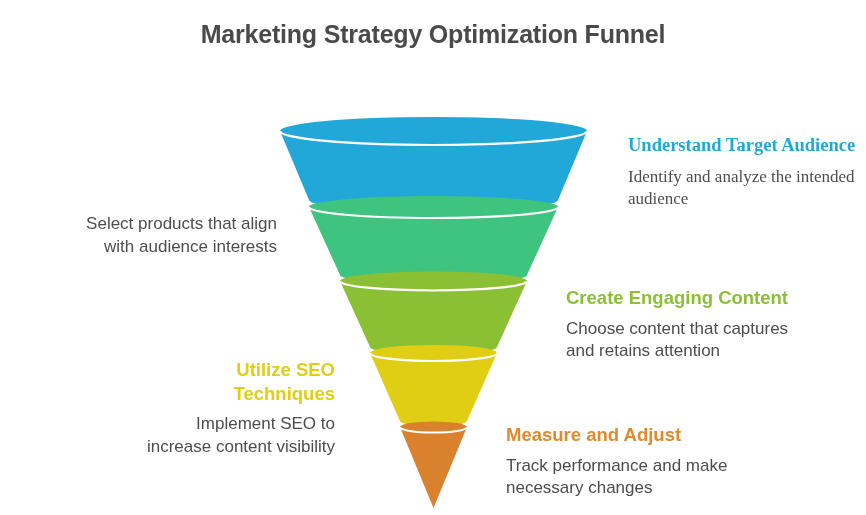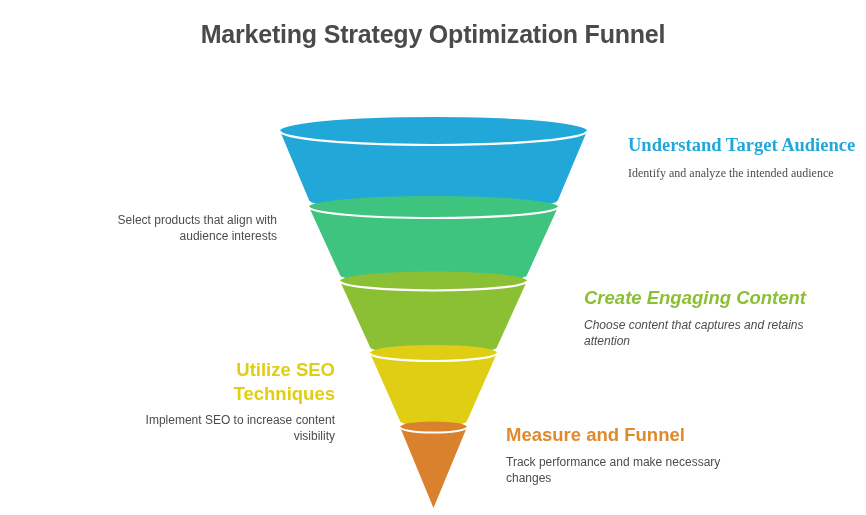--- a/index.html
+++ b/index.html
@@ -42,32 +42,32 @@
   .label-block {
     position: absolute;
   }
   .label-block .lbl-title {
     font-size: 18.5px;
     font-weight: bold;
     line-height: 1.28;
     margin: 0 0 8px 0;
   }
   .label-block .lbl-desc {
-    font-size: 12px;
+    font-size: 17px;
     line-height: 1.33;
     color: #4d4d4d;
     margin: 0;
   }
   .align-right { text-align: right; }
   .align-left  { text-align: left; }
 
   
   #label-understand { left: 628px; top: 134px; width: 232px; font-family: Liberation Serif, serif; }
   #label-choose     { left: 68px;  top: 213px; width: 209px; }
-  #label-create     { left: 584px; top: 286px; width: 230px; font-style: italic; }
+  #label-create     { left: 566px; top: 286px; width: 230px; }
   #label-seo        { left: 140px; top: 358px; width: 195px; }
   #label-measure    { left: 506px; top: 423px; width: 250px; }
 </style>
 </head>
 <body>
 
 <div id="chart-root">
 
   <div class="title">Marketing Strategy Optimization Funnel</div>
 
@@ -139,17 +139,17 @@
     <div class="lbl-title" style="color:#8cc034">Create Engaging Content</div>
     <div class="lbl-desc">Choose content that captures and retains attention</div>
   </div>
 
   <div class="label-block align-right" id="label-seo">
     <div class="lbl-title" style="color:#e0ce14">Utilize SEO Techniques</div>
     <div class="lbl-desc">Implement SEO to increase content visibility</div>
   </div>
 
   <div class="label-block align-left" id="label-measure">
-    <div class="lbl-title" style="color:#e08a2e">Measure and Funnel</div>
+    <div class="lbl-title" style="color:#e08a2e">Measure and Adjust</div>
     <div class="lbl-desc">Track performance and make necessary changes</div>
   </div>
 
 </div>
 
 </body></html>

